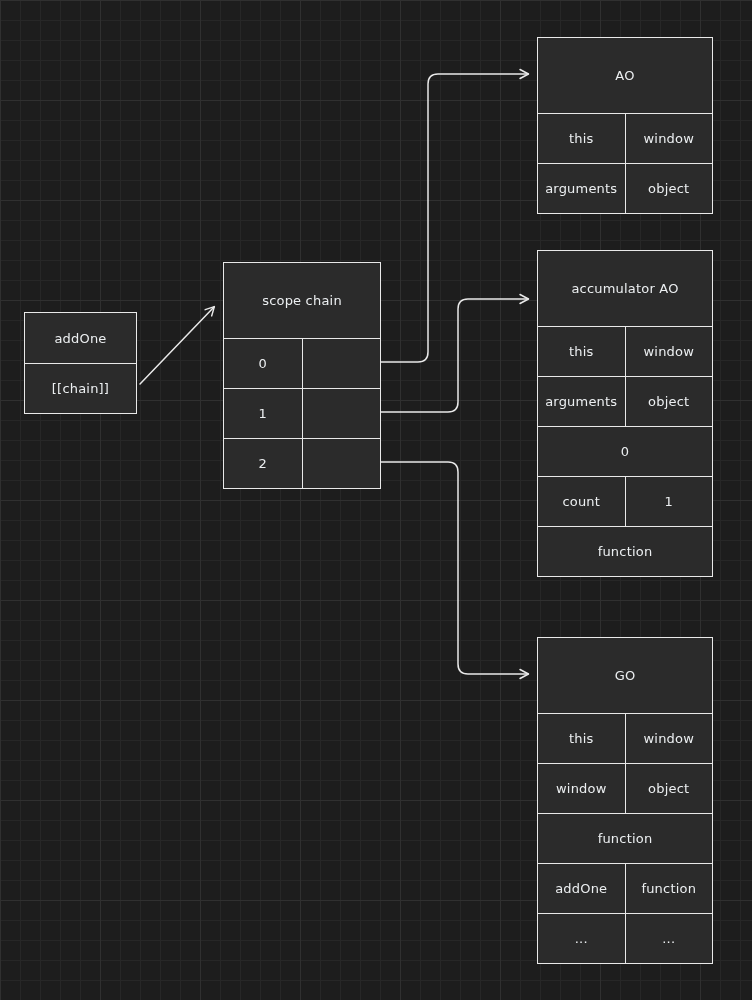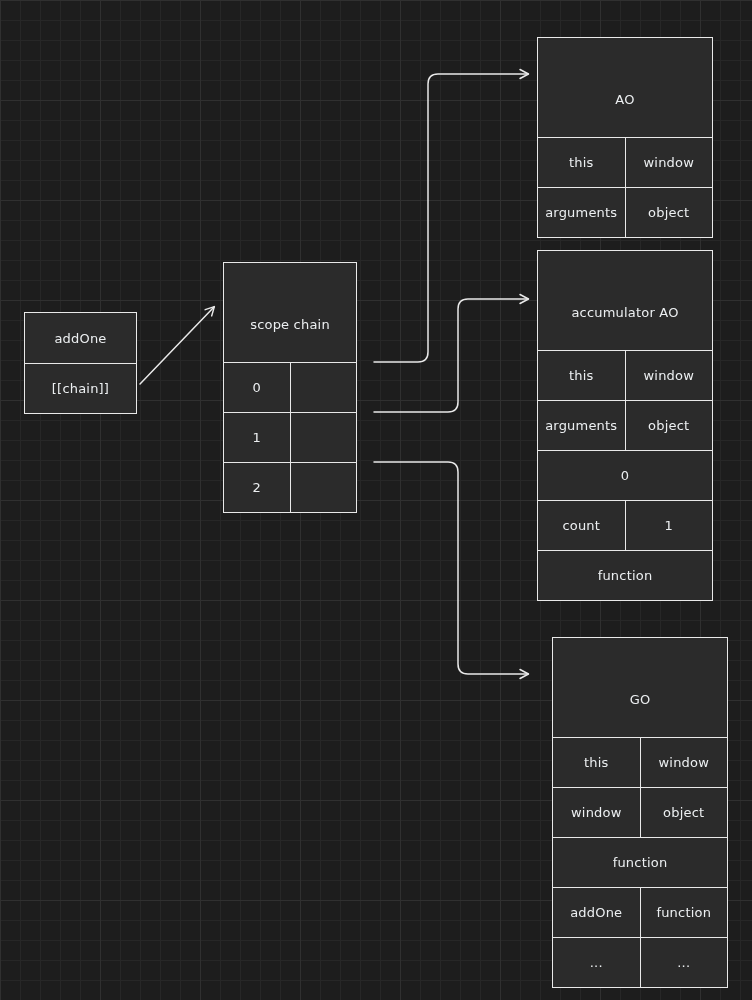--- a/index.html
+++ b/index.html
@@ -24,45 +24,44 @@
     border: 1px solid #e9e9e9;
     font-size: 13px;
     letter-spacing: 0.2px;
   }
   .node .header {
     height: 75px;
     display: flex;
     align-items: center;
     justify-content: center;
     white-space: nowrap;
-    margin-top: 24px;
   }
   .node .row {
     display: flex;
     height: 50px;
     border-top: 1px solid #e9e9e9;
     justify-content: center;
   }
   .node .row:first-child { border-top: none; }
   .node .cell {
     flex: 1 1 0;
     display: flex;
     align-items: center;
     justify-content: center;
     white-space: nowrap;
     overflow: hidden;
   }
   .node .cell.key { border-right: 1px solid #e9e9e9; }
   .node .row.single .cell { border-right: none; }
 
   #addone-node   { left: 24px;  top: 312px; width: 113px; }
-  #scope-node    { left: 223px; top: 262px; width: 134px; }
+  #scope-node    { left: 223px; top: 262px; width: 158px; }
   #ao-node       { left: 537px; top: 37px;  width: 176px; }
   #acc-ao-node   { left: 537px; top: 250px; width: 176px; }
-  #go-node       { left: 552px; top: 637px; width: 176px; }
+  #go-node       { left: 537px; top: 637px; width: 176px; }
 
   svg.arrows {
     position: absolute;
     left: 0; top: 0;
     width: 752px; height: 1000px;
     pointer-events: none;
   }
   svg.arrows path.link {
     fill: none;
     stroke: #e9e9e9;

